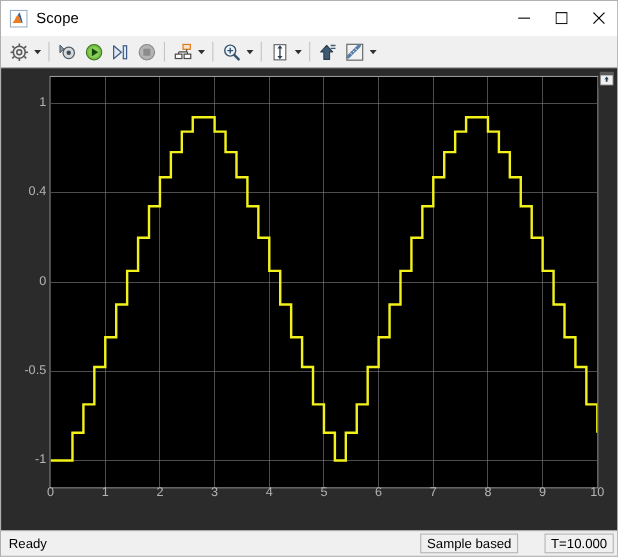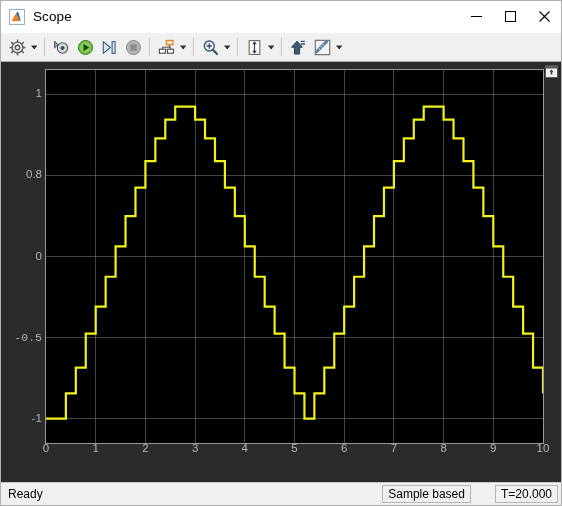--- a/index.html
+++ b/index.html
@@ -329,23 +329,23 @@
             <line x1="0" x2="1000" y1="370" y2="370"></line>
             <line x1="0" x2="1000" y1="209.13043478260875" y2="209.13043478260875"></line>
             <line x1="0" x2="1000" y1="48.26086956521738" y2="48.26086956521738"></line>
           </g>
         <g id="traces" fill="none">
             <path d="M0 691.7391304347826 L20 691.7391304347826 L20 691.7391304347826 L40 691.7391304347826 L40 641.5478260869565 L60 641.5478260869565 L60 590.3913043478261 L80 590.3913043478261 L80 523.1478260869565 L100 523.1478260869565 L100 469.4173913043478 L120 469.4173913043478 L120 410.2173913043478 L139.99999999999997 410.2173913043478 L139.99999999999997 349.73043478260865 L160 349.73043478260865 L160 289.88695652173914 L180 289.88695652173914 L180 233.26086956521738 L200 233.26086956521738 L200 180.81739130434778 L220.00000000000003 180.81739130434778 L220.00000000000003 135.45217391304345 L240 135.45217391304345 L240 98.45217391304345 L260 98.45217391304345 L260 72.71304347826083 L279.99999999999994 72.71304347826083 L279.99999999999994 72.71304347826083 L300 72.71304347826083 L300 98.45217391304345 L320 98.45217391304345 L320 135.45217391304345 L339.99999999999994 135.45217391304345 L339.99999999999994 180.81739130434778 L360 180.81739130434778 L360 233.26086956521738 L380 233.26086956521738 L380 289.88695652173914 L400 289.88695652173914 L400 349.73043478260865 L420.00000000000006 349.73043478260865 L420.00000000000006 410.2173913043478 L440.00000000000006 410.2173913043478 L440.00000000000006 469.4173913043478 L459.99999999999994 469.4173913043478 L459.99999999999994 523.1478260869565 L480 523.1478260869565 L480 590.3913043478261 L500 590.3913043478261 L500 641.5478260869565 L520 641.5478260869565 L520 691.7391304347826 L540 691.7391304347826 L540 641.5478260869565 L559.9999999999999 641.5478260869565 L559.9999999999999 590.3913043478261 L580 590.3913043478261 L580 523.1478260869565 L600 523.1478260869565 L600 469.4173913043478 L620 469.4173913043478 L620 410.2173913043478 L640 410.2173913043478 L640 349.73043478260865 L659.9999999999999 349.73043478260865 L659.9999999999999 289.88695652173914 L679.9999999999999 289.88695652173914 L679.9999999999999 233.26086956521738 L700 233.26086956521738 L700 180.81739130434778 L720 180.81739130434778 L720 135.45217391304345 L740 135.45217391304345 L740 98.45217391304345 L760 98.45217391304345 L760 72.71304347826083 L780 72.71304347826083 L780 72.71304347826083 L800 72.71304347826083 L800 98.45217391304345 L820 98.45217391304345 L820 135.45217391304345 L840.0000000000001 135.45217391304345 L840.0000000000001 180.81739130434778 L860 180.81739130434778 L860 233.26086956521738 L880.0000000000001 233.26086956521738 L880.0000000000001 289.88695652173914 L900 289.88695652173914 L900 349.73043478260865 L919.9999999999999 349.73043478260865 L919.9999999999999 410.2173913043478 L940.0000000000001 410.2173913043478 L940.0000000000001 469.4173913043478 L960 469.4173913043478 L960 523.1478260869565 L980.0000000000001 523.1478260869565 L980.0000000000001 590.3913043478261 L1000 590.3913043478261 L1000 641.5478260869565" stroke="#f2f21a" stroke-width="2.2" fill="none" vector-effect="non-scaling-stroke" stroke-linejoin="miter"></path>
           </g>
       </svg>
       <div class="ylabels" style="left:-40px;top:0;width:36px;height:100%;">
           <div class="ytick" style="top: 93.4783%;">-1</div>
-          <div class="ytick" style="top: 71.7391%; font-family: Liberation Mono, monospace;">-0.5</div>
+          <div class="ytick" style="top: 71.7391%;">-0.5</div>
           <div class="ytick" style="top: 50%;">0</div>
-          <div class="ytick" style="top: 28.2609%;">0.8</div>
+          <div class="ytick" style="top: 28.2609%;">0.4</div>
           <div class="ytick" style="top: 6.52174%;">1</div>
         </div>
       <div class="xlabels" style="left:0;top:100%;width:100%;height:22px;padding-top:6px;">
           <div class="xtick" style="left: 0%;">0</div>
           <div class="xtick" style="left: 10%;">1</div>
           <div class="xtick" style="left: 20%;">2</div>
           <div class="xtick" style="left: 30%;">3</div>
           <div class="xtick" style="left: 40%;">4</div>
           <div class="xtick" style="left: 50%;">5</div>
           <div class="xtick" style="left: 60%;">6</div>
@@ -353,16 +353,16 @@
           <div class="xtick" style="left: 80%;">8</div>
           <div class="xtick" style="left: 90%;">9</div>
           <div class="xtick" style="left: 100%;">10</div>
         </div>
     </div>
   </div>
 
   <div class="statusbar">
     <div class="status-text">Ready</div>
     <div class="status-cell">Sample based</div>
-    <div class="status-cell">T=20.000</div>
+    <div class="status-cell">T=10.000</div>
   </div>
 
 </div>
 
 </body></html>

